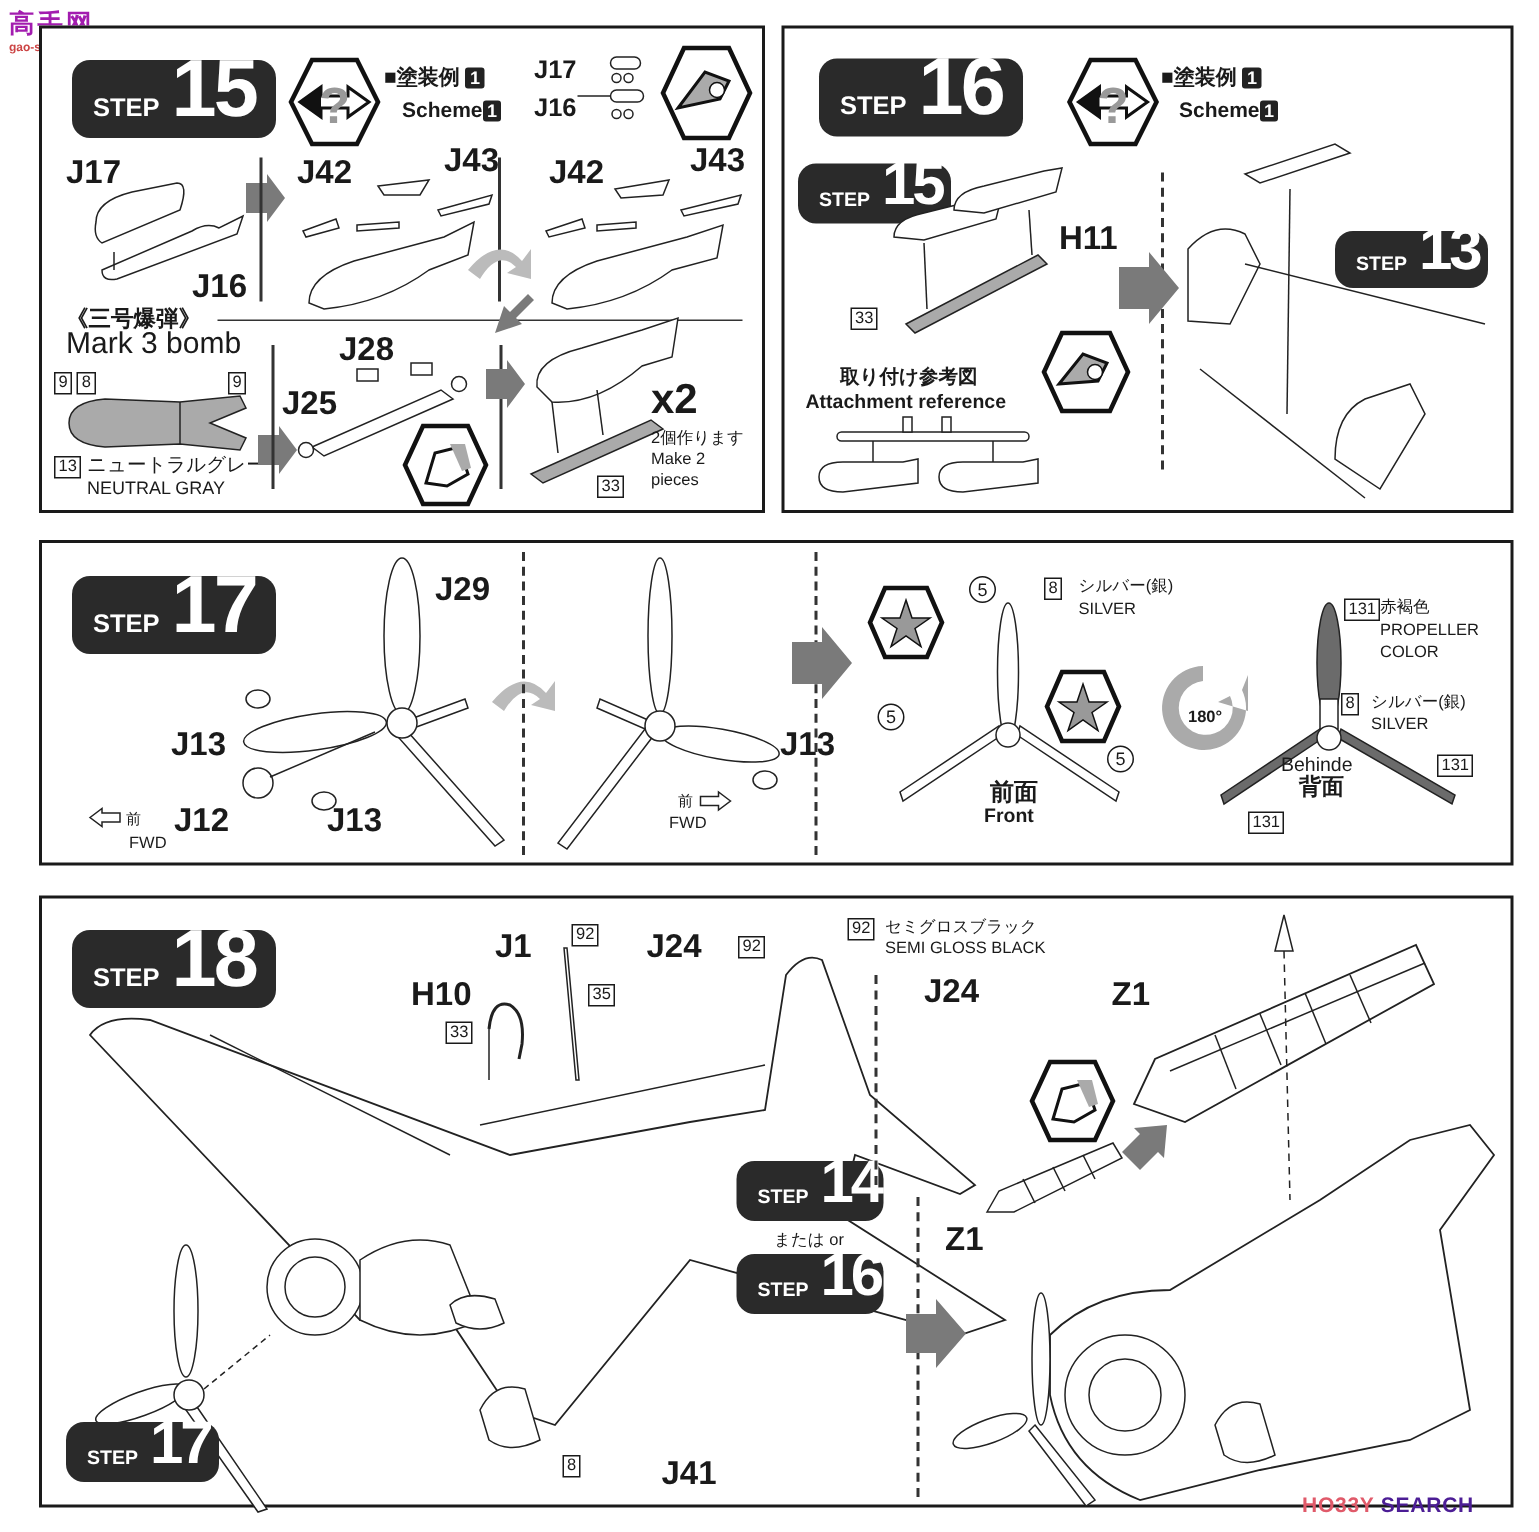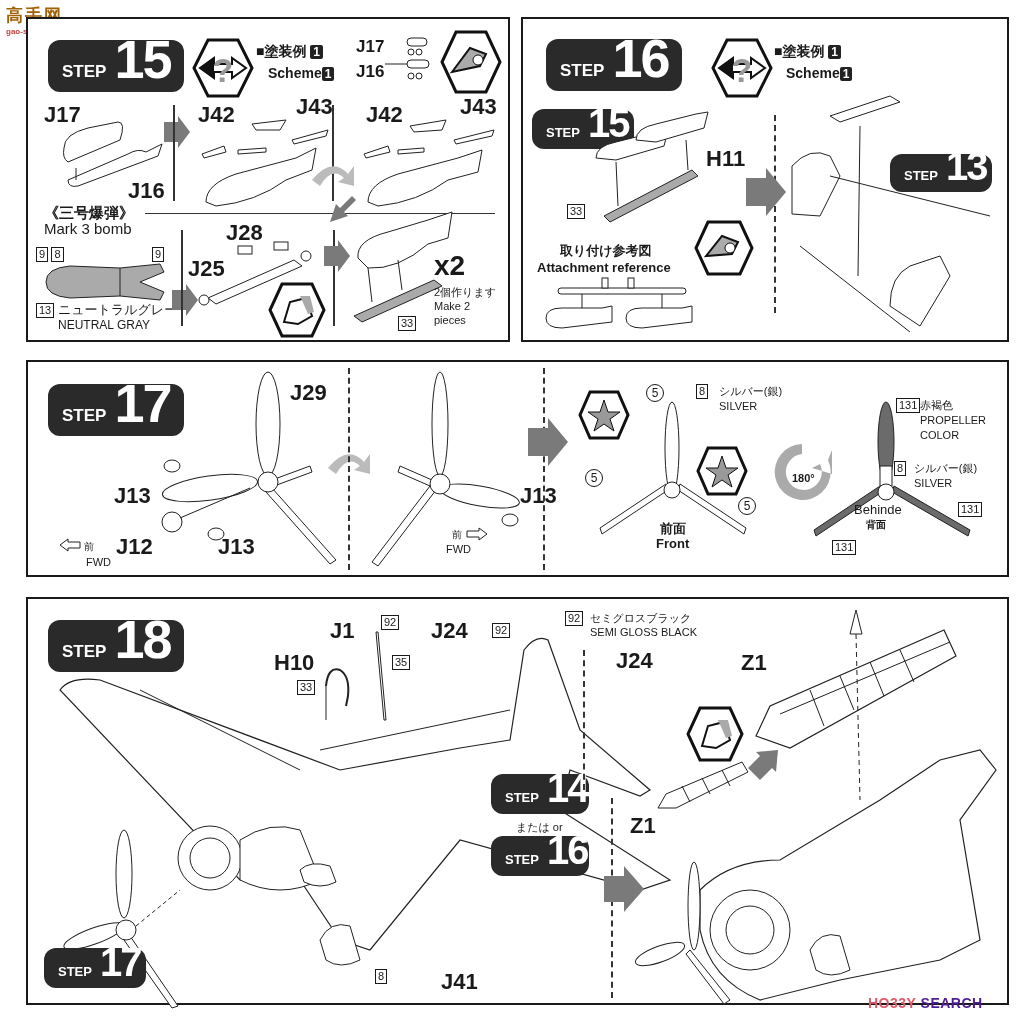--- a/index.html
+++ b/index.html
@@ -18,21 +18,21 @@
   .dash { position:absolute; border-left:2px dashed #333; }
   .vline { position:absolute; border-left:2px solid #333; }
   .hline { position:absolute; border-top:2px solid #333; }
   .scheme-badge { display:inline-block; background:#222; color:#fff; font-weight:bold; font-size:12px; padding:0 3px; line-height:14px; border-radius:2px; }
   svg { position:absolute; overflow:visible; }
 </style>
 </head>
 <body>
 
 <div class="abs" style="left:6px;top:4px;">
-  <div style="font-weight:bold;font-size:17px;color:#a16207;letter-spacing:2px;text-align:center;">高手网</div>
+  <div style="font-weight:bold;font-size:17px;color:#a21caf;letter-spacing:2px;text-align:center;">高手网</div>
   <div style="font-size:8px;color:#c44;font-weight:bold;">gao-shou.com</div>
 </div>
 
 <div class="panel" style="left:26px;top:17px;width:484px;height:325px;"></div>
 <div class="step" style="left:48px;top:40px;width:136px;height:52px;">
   <span class="lbl">STEP</span>
   <span class="num">15</span>
 </div>
 <svg style="left:192px;top:38px;" width="62" height="60" viewBox="0 0 62 60">
   <polygon points="16,2 46,2 60,30 46,58 16,58 2,30" fill="#fff" stroke="#111" stroke-width="3"></polygon>
@@ -90,21 +90,21 @@
 <svg style="left:358px;top:118px;" width="140" height="90">
   <path d="M6,36 L30,28 L32,34 L8,40 Z" fill="#fff" stroke="#222"></path>
   <path d="M40,32 L66,30 L66,34 L40,36 Z" fill="#fff" stroke="#222"></path>
   <path d="M52,8 L88,2 L84,12 L56,14 Z" fill="#fff" stroke="#222"></path>
   <path d="M96,22 L136,12 L134,18 L98,26 Z" fill="#fff" stroke="#222"></path>
   <path d="M10,84 Q10,66 40,56 L100,40 L124,32 L120,54 L90,62 Q60,84 20,88 Z" fill="#fff" stroke="#222"></path>
 </svg>
 
 <div class="hline" style="left:145px;top:213px;width:350px;border-top-width:1px;"></div>
 <div class="txt" style="left:44px;top:206px;font-size:15px;font-weight:bold;">《三号爆弾》</div>
-<div class="txt" style="left:44px;top:222px;font-size:15px;">Mark 3 bomb</div>
+<div class="txt" style="left:44px;top:222px;font-size:20px;">Mark 3 bomb</div>
 <div class="txt" style="left:36px;top:247px;"><span class="box">9</span> <span class="box">8</span></div>
 <div class="txt" style="left:152px;top:247px;"><span class="box">9</span></div>
 <svg style="left:40px;top:262px;" width="130" height="40">
   <path d="M6,20 Q6,6 30,4 L80,6 L120,2 L124,10 L100,20 L124,30 L120,38 L80,34 L30,36 Q6,34 6,20 Z" fill="#aaa" stroke="#222"></path>
   <line x1="80" y1="6" x2="80" y2="34" stroke="#222"></line>
 </svg>
 <div class="txt" style="left:36px;top:303px;"><span class="box">13</span></div>
 <div class="txt" style="left:58px;top:303px;font-size:13px;">ニュートラルグレー</div>
 <div class="txt" style="left:58px;top:318px;font-size:12px;">NEUTRAL GRAY</div>
 
@@ -266,21 +266,21 @@
   <path d="M74,92 L8,136 L6,130 L72,86 Z" fill="#fff" stroke="#222"></path>
   <path d="M84,92 L150,136 L152,130 L86,86 Z" fill="#fff" stroke="#222"></path>
   <circle cx="78" cy="92" r="8" fill="#fff" stroke="#222"></circle>
 </svg>
 <div class="circ" style="left:646px;top:384px;">5</div>
 <div class="circ" style="left:585px;top:469px;">5</div>
 <div class="circ" style="left:738px;top:497px;">5</div>
 <div class="txt" style="left:696px;top:384px;"><span class="box">8</span></div>
 <div class="txt" style="left:719px;top:384px;font-size:11px;">シルバー(銀)</div>
 <div class="txt" style="left:719px;top:399px;font-size:11px;">SILVER</div>
-<div class="txt" style="left:660px;top:522px;font-weight:bold;font-size:13px;">前面</div>
+<div class="txt" style="left:660px;top:522px;font-weight:bold;font-size:16px;">前面</div>
 <div class="txt" style="left:656px;top:537px;font-weight:bold;font-size:13px;">Front</div>
 
 <svg style="left:770px;top:440px;" width="64" height="64">
   <path d="M32,4 A28,28 0 1,0 58,20 L62,10 L62,34 L42,28 L50,24 A18,18 0 1,1 32,14 Z" fill="#aaa"></path>
 </svg>
 <div class="txt" style="left:792px;top:471px;font-weight:bold;font-size:11px;">180°</div>
 
 <svg style="left:808px;top:400px;" width="170" height="150">
   <ellipse cx="78" cy="42" rx="8" ry="40" fill="#6b6b6b" stroke="#222"></ellipse>
   <path d="M74,92 L8,136 L6,130 L72,86 Z" fill="#6b6b6b" stroke="#222"></path>
@@ -290,21 +290,21 @@
 </svg>
 <div class="txt" style="left:896px;top:398px;"><span class="box">131</span></div>
 <div class="txt" style="left:920px;top:398px;font-size:11px;">赤褐色</div>
 <div class="txt" style="left:920px;top:413px;font-size:11px;">PROPELLER</div>
 <div class="txt" style="left:920px;top:428px;font-size:11px;">COLOR</div>
 <div class="txt" style="left:894px;top:461px;"><span class="box">8</span></div>
 <div class="txt" style="left:914px;top:461px;font-size:11px;">シルバー(銀)</div>
 <div class="txt" style="left:914px;top:476px;font-size:11px;">SILVER</div>
 <div class="txt" style="left:958px;top:502px;"><span class="box">131</span></div>
 <div class="txt" style="left:832px;top:540px;"><span class="box">131</span></div>
-<div class="txt" style="left:866px;top:518px;font-weight:bold;font-size:10px;">背面</div>
+<div class="txt" style="left:866px;top:518px;font-weight:bold;font-size:15px;">背面</div>
 <div class="txt" style="left:854px;top:503px;font-weight:normal;font-size:13px;">Behinde</div>
 
 <div class="panel" style="left:26px;top:597px;width:983px;height:408px;"></div>
 <div class="step" style="left:48px;top:620px;width:136px;height:52px;">
   <span class="lbl">STEP</span>
   <span class="num">18</span>
 </div>
 
 <svg style="left:40px;top:620px;" width="620" height="390">
   <path d="M20,70 Q30,56 60,60 L300,150 L420,128 L470,120 L484,30 Q496,14 508,20 L540,110 L610,170 L600,176 L530,150 L520,190 L630,260 L600,270 L420,220 L330,330 L300,320 L260,260 L200,260 Z" fill="#fff" stroke="#222" stroke-width="1.2"></path>

